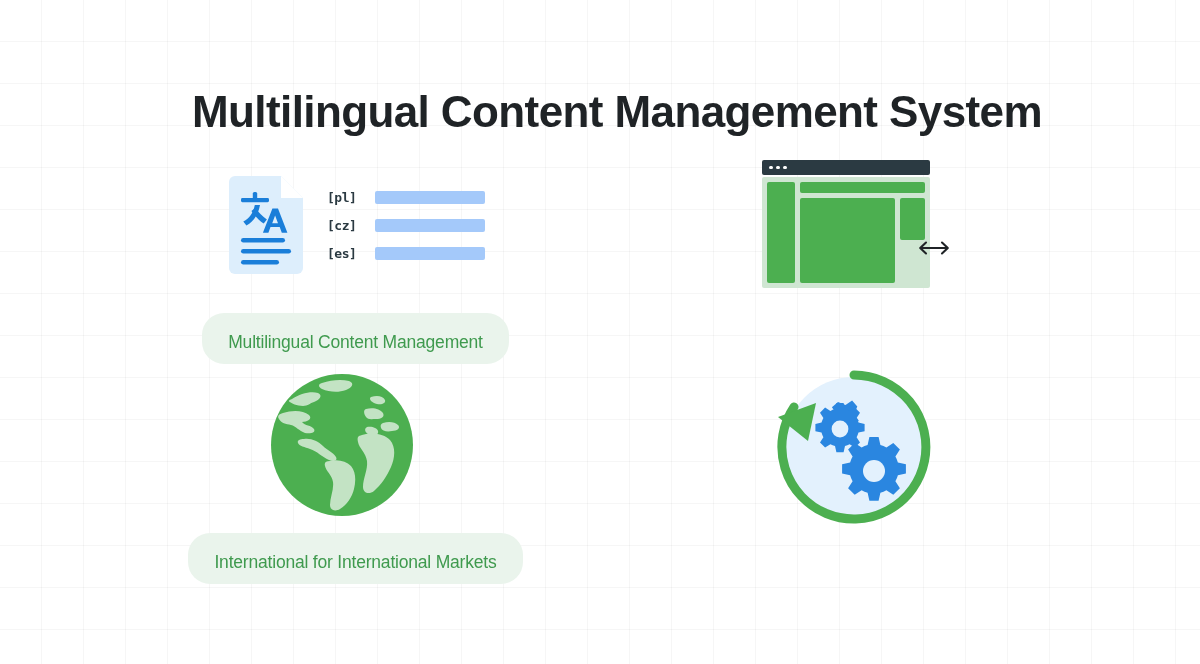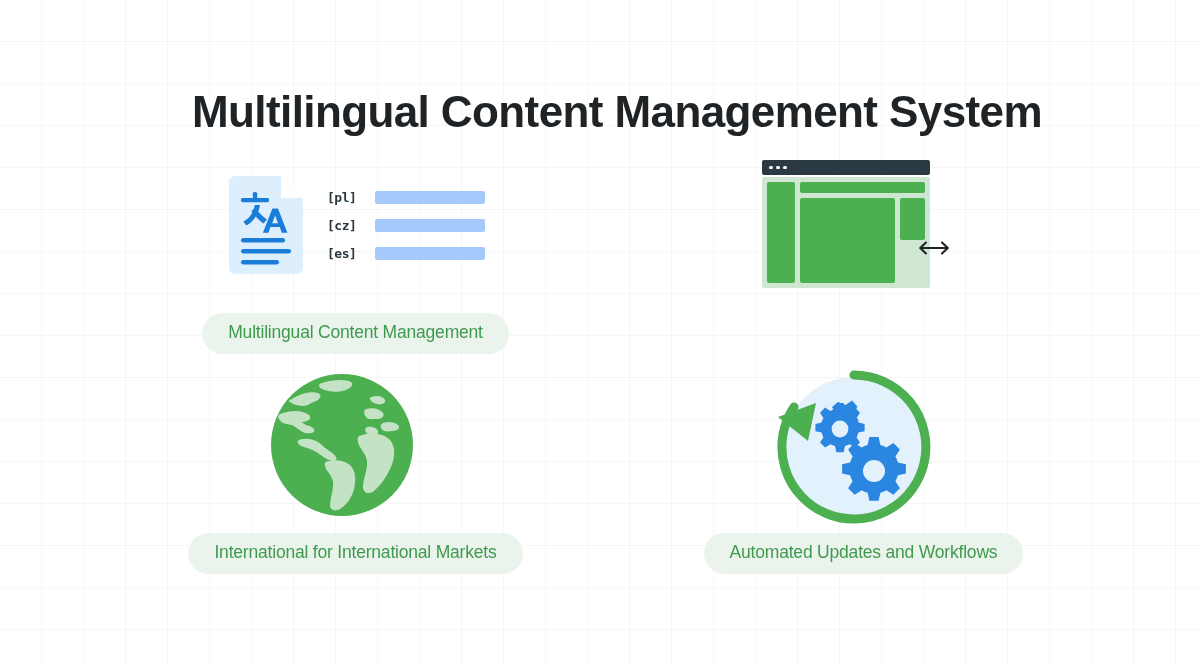--- a/index.html
+++ b/index.html
@@ -48,21 +48,21 @@
     display:flex;align-items:center;justify-content:center;
   }
   .pill-row{
     position:absolute;left:0;right:0;top:163px;
     display:flex;align-items:center;justify-content:center;
   }
   .pill{
     background:#eaf4ec;
     color:#3f9a4e;
     border-radius:22px;
-    padding:10px 26px 12px 26px;
+    padding:20px 26px 12px 26px;
     font-size:17.5px;
     letter-spacing:-0.2px;
     white-space:nowrap;
     line-height:1.1;
     margin-left:27px;
   }
 
   
   #translate-card{display:flex;align-items:center;gap:24px;transform:translateX(-3px);padding-left:36px;}
   #doc-icon{width:74px;height:98px;position:relative;flex:0 0 auto;}
@@ -261,18 +261,15 @@
             <circle cx="0" cy="0" r="8.4" fill="#e3f1fd"></circle>
           </g>
 
           <g transform="translate(106,110)" fill="#2a86e0">
             <path d="M-4.6 -34 h9.2 l1.8 8 a26 26 0 0 1 6 2.5 l6.9 -4.5 l6.6 6.6 l-4.5 6.9 a26 26 0 0 1 2.5 6 l8 1.8 v9.2 l-8 1.8 a26 26 0 0 1 -2.5 6 l4.5 6.9 l-6.6 6.6 l-6.9 -4.5 a26 26 0 0 1 -6 2.5 l-1.8 8 h-9.2 l-1.8 -8 a26 26 0 0 1 -6 -2.5 l-6.9 4.5 l-6.6 -6.6 l4.5 -6.9 a26 26 0 0 1 -2.5 -6 l-8 -1.8 v-9.2 l8 -1.8 a26 26 0 0 1 2.5 -6 l-4.5 -6.9 l6.6 -6.6 l6.9 4.5 a26 26 0 0 1 6 -2.5 z"></path>
             <circle cx="0" cy="0" r="11" fill="#e3f1fd"></circle>
           </g>
         </svg>
       </div>
     </div>
-    <div class="pill-row">
-      <div class="pill">Automated Updates and Workflows</div>
-    </div>
   </div>
 
 </div>
 
 </body></html>

